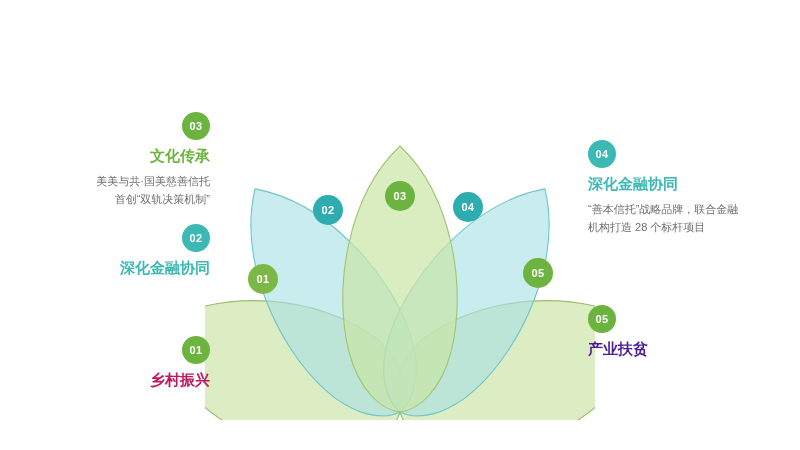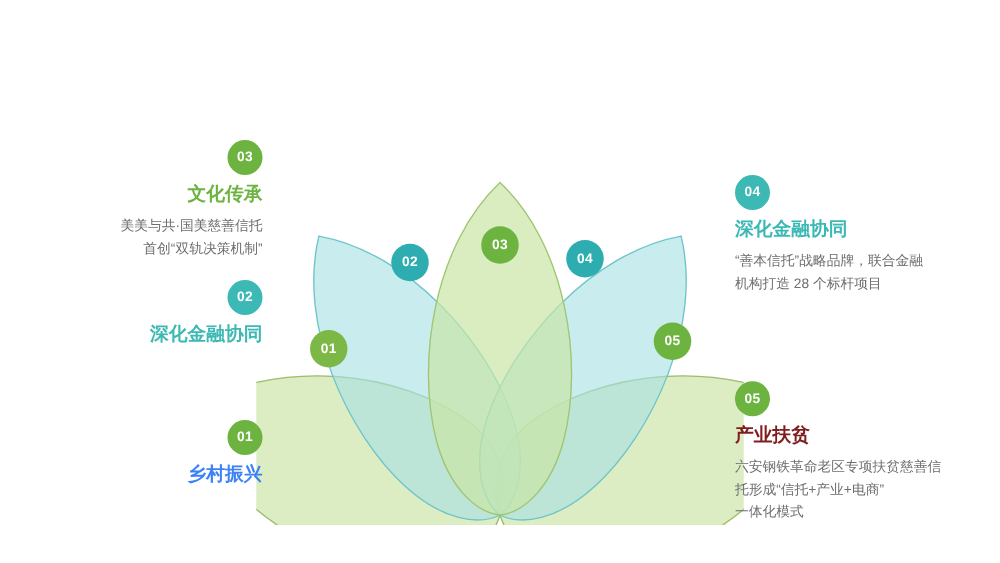--- a/index.html
+++ b/index.html
@@ -136,29 +136,26 @@
 首创“双轨决策机制”</div>
 </div>
 
 <div class="info left i02">
   <div class="info-badge" style="background-color: rgb(60, 185, 180);">02</div>
   <div class="info-title" style="color: rgb(60, 185, 180);">深化金融协同</div>
 </div>
 
 <div class="info left i01">
   <div class="info-badge" style="background-color: rgb(108, 179, 63);">01</div>
-  <div class="info-title" style="color: #3b82f6;">乡村振兴</div>
+  <div class="info-title" style="color: #be185d;">乡村振兴</div>
 </div>
 
 <div class="info right i04">
   <div class="info-badge" style="background-color: rgb(60, 185, 180);">04</div>
   <div class="info-title" style="color: rgb(60, 185, 180);">深化金融协同</div>
   <div class="info-body">“善本信托”战略品牌，联合金融
 机构打造 28 个标杆项目</div>
 </div>
 
 <div class="info right i05">
   <div class="info-badge" style="background-color: rgb(108, 179, 63);">05</div>
-  <div class="info-title" style="color: #7f1d1d;">产业扶贫</div>
-  <div class="info-body">六安钢铁革命老区专项扶贫慈善信
-托形成“信托+产业+电商”
-一体化模式</div>
+  <div class="info-title" style="color: #4c1d95;">产业扶贫</div>
 </div>
 
 </body></html>

